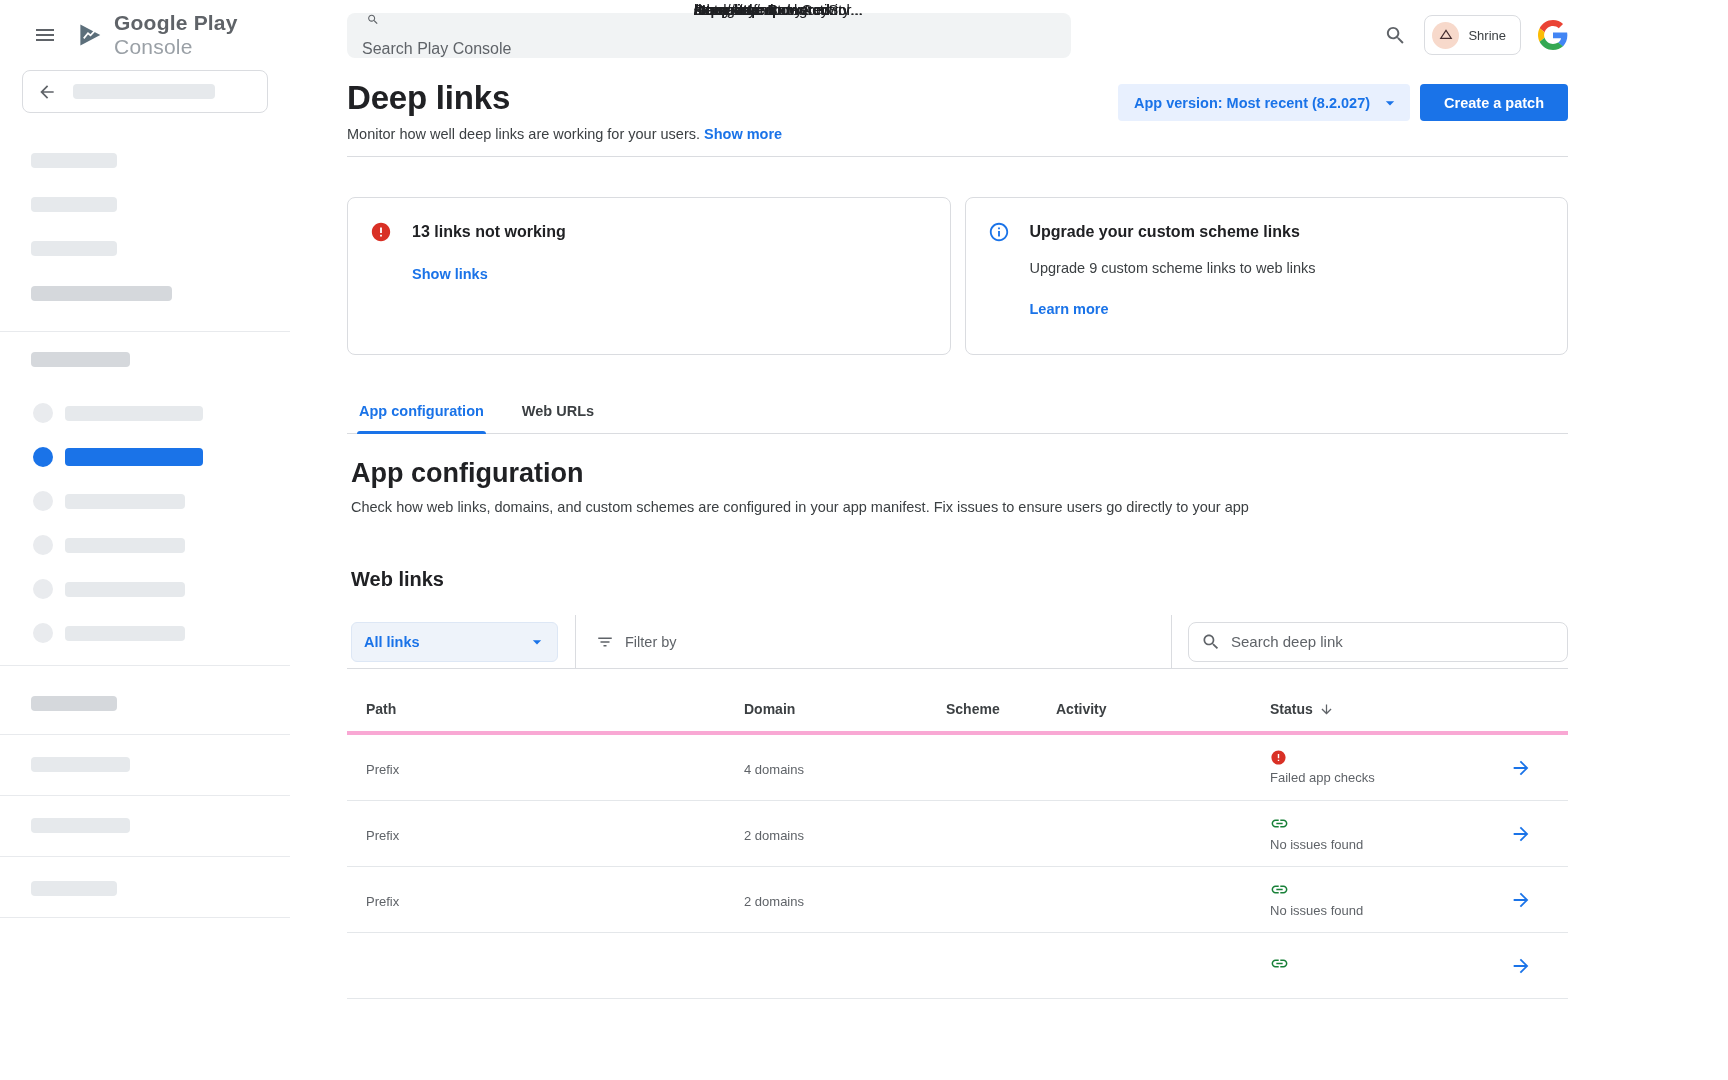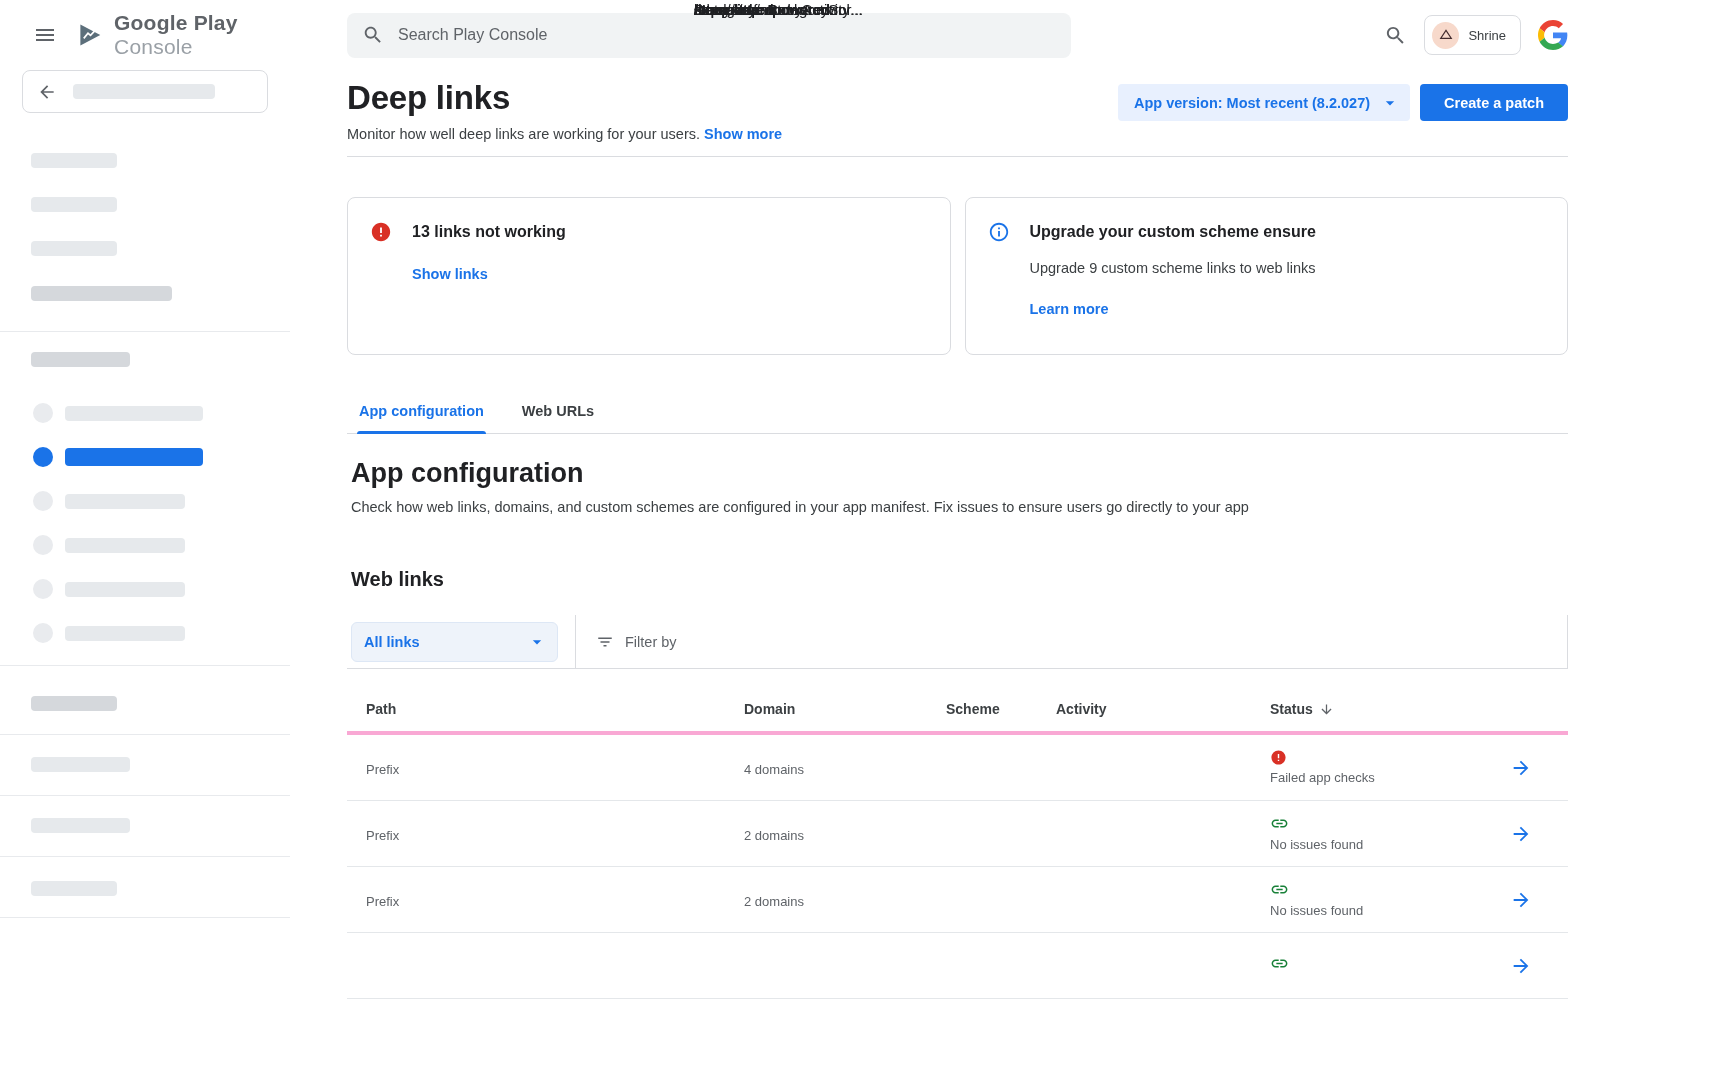--- a/index.html
+++ b/index.html
@@ -34,21 +34,21 @@
   .nav-item { display: flex; align-items: center; gap: 12px; padding-left: 33px; height: 20px; margin-bottom: 24px; cursor: pointer; }
   .nav-dot { width: 20px; height: 20px; border-radius: 50%; background: #e9ebee; flex: none; }
   .nav-item.selected .nav-dot { background: #1a73e8; }
   .nav-item.selected .sk { background: #1a73e8; height: 18px; }
 
   
   .main { position: absolute; left: 347px; top: 0; width: 1221px; }
   .top-row { height: 70px; display: flex; align-items: center; }
   .global-search {
     width: 724px; height: 45px; background: #f1f3f4; border-radius: 8px;
-    display: flex; align-items: center; padding: 0 15px; gap: 14px;
+    display: flex; padding: 0 15px; gap: 14px; flex-direction: column;
   }
   .global-search input { flex: 1; border: none; outline: none; background: transparent; font-size: 16px; color: #202124; }
   .global-search input::placeholder, .deep-search input::placeholder { color: #5f6368; opacity: 1; }
   .top-right { margin-left: auto; display: flex; align-items: center; gap: 17px; }
   .account-chip {
     display: flex; align-items: center; gap: 9px; border: 1px solid #dadce0; border-radius: 8px;
     background: #fff; height: 40px; padding: 0 14px 0 7px;
   }
   .shrine-avatar { width: 27px; height: 27px; border-radius: 50%; background: #f7d9cb; display: flex; align-items: center; justify-content: center; }
   .account-chip .name { font-size: 13px; color: #3c4043; }
@@ -257,21 +257,21 @@
       </div>
       <a class="link card-action">Show links</a>
     </div>
     <div class="card">
       <div class="card-head">
         <span class="card-icon">
           <svg width="22" height="22" viewBox="0 0 24 24">
               <path fill="#1a73e8" d="M11 7h2v2h-2zm0 4h2v6h-2zm1-9C6.48 2 2 6.48 2 12s4.48 10 10 10 10-4.48 10-10S17.52 2 12 2zm0 18c-4.41 0-8-3.59-8-8s3.59-8 8-8 8 3.59 8 8-3.59 8-8 8z"></path>
             </svg>
         </span>
-        <span class="card-title">Upgrade your custom scheme ensure</span>
+        <span class="card-title">Upgrade your custom scheme links</span>
       </div>
       <p class="card-body">Upgrade 9 custom scheme links to web links</p>
       <a class="link card-action">Learn more</a>
     </div>
   </div>
 
   <div class="tabs">
     <div class="tab active">App configuration</div>
     <div class="tab">Web URLs</div>
   </div>
@@ -290,20 +290,26 @@
     </button>
     <div class="vdiv"></div>
     <button class="filter-by">
       <svg width="18" height="18" viewBox="0 0 24 24">
           <path fill="#5f6368" d="M10 18h4v-2h-4v2zM3 6v2h18V6H3zm3 7h12v-2H6v2z"></path>
         </svg>
       <span>Filter by</span>
     </button>
     <div class="toolbar-right">
       <div class="vdiv" style="margin-left:0"></div>
+      <div class="deep-search">
+        <svg width="20" height="20" viewBox="0 0 24 24">
+            <path fill="#5f6368" d="M15.5 14h-.79l-.28-.27C15.41 12.59 16 11.11 16 9.5 16 5.91 13.09 3 9.5 3S3 5.91 3 9.5 5.91 16 9.5 16c1.61 0 3.09-.59 4.23-1.57l.27.28v.79l5 4.99L20.49 19l-4.99-5zm-6 0C7.01 14 5 11.99 5 9.5S7.01 5 9.5 5 14 7.01 14 9.5 11.99 14 9.5 14z"></path>
+          </svg>
+        <input placeholder="Search deep link" style="">
+      </div>
     </div>
   </div>
 
   <div class="table">
     <div class="thead">
       <div class="cell">Path</div>
       <div class="cell">Domain</div>
       <div class="cell">Scheme</div>
       <div class="cell">Activity</div>
       <div class="cell c-status-head">

